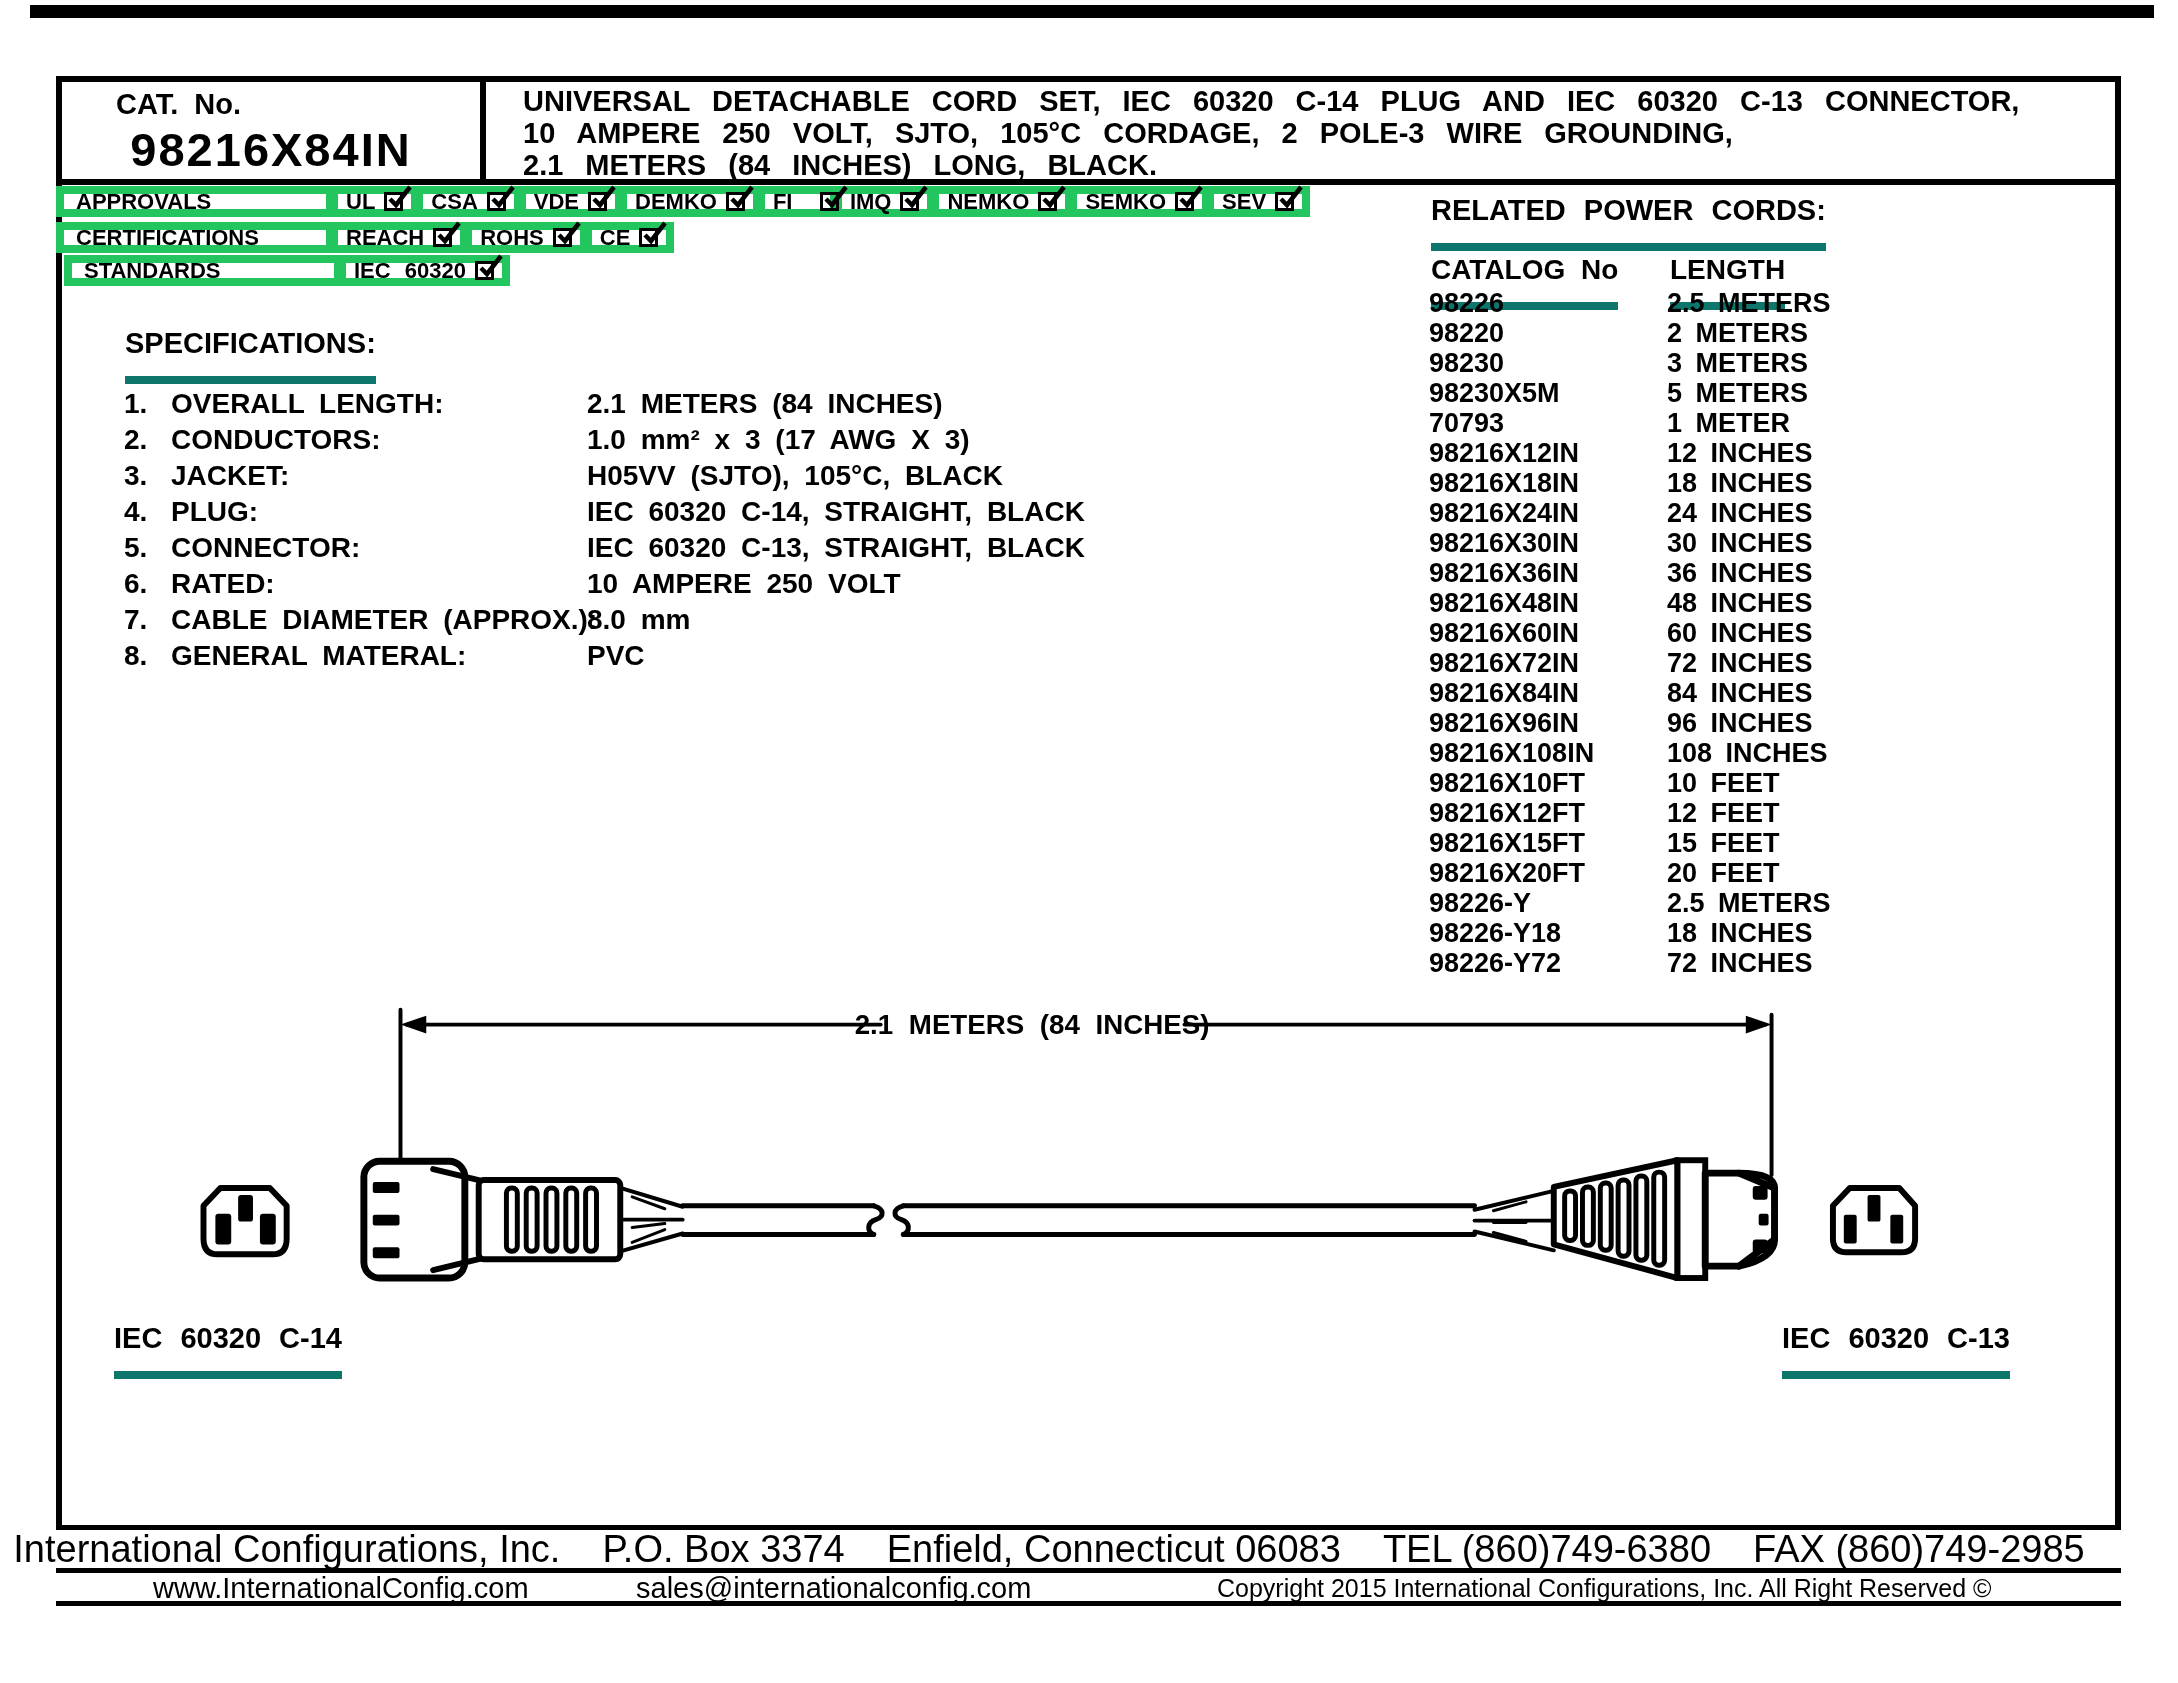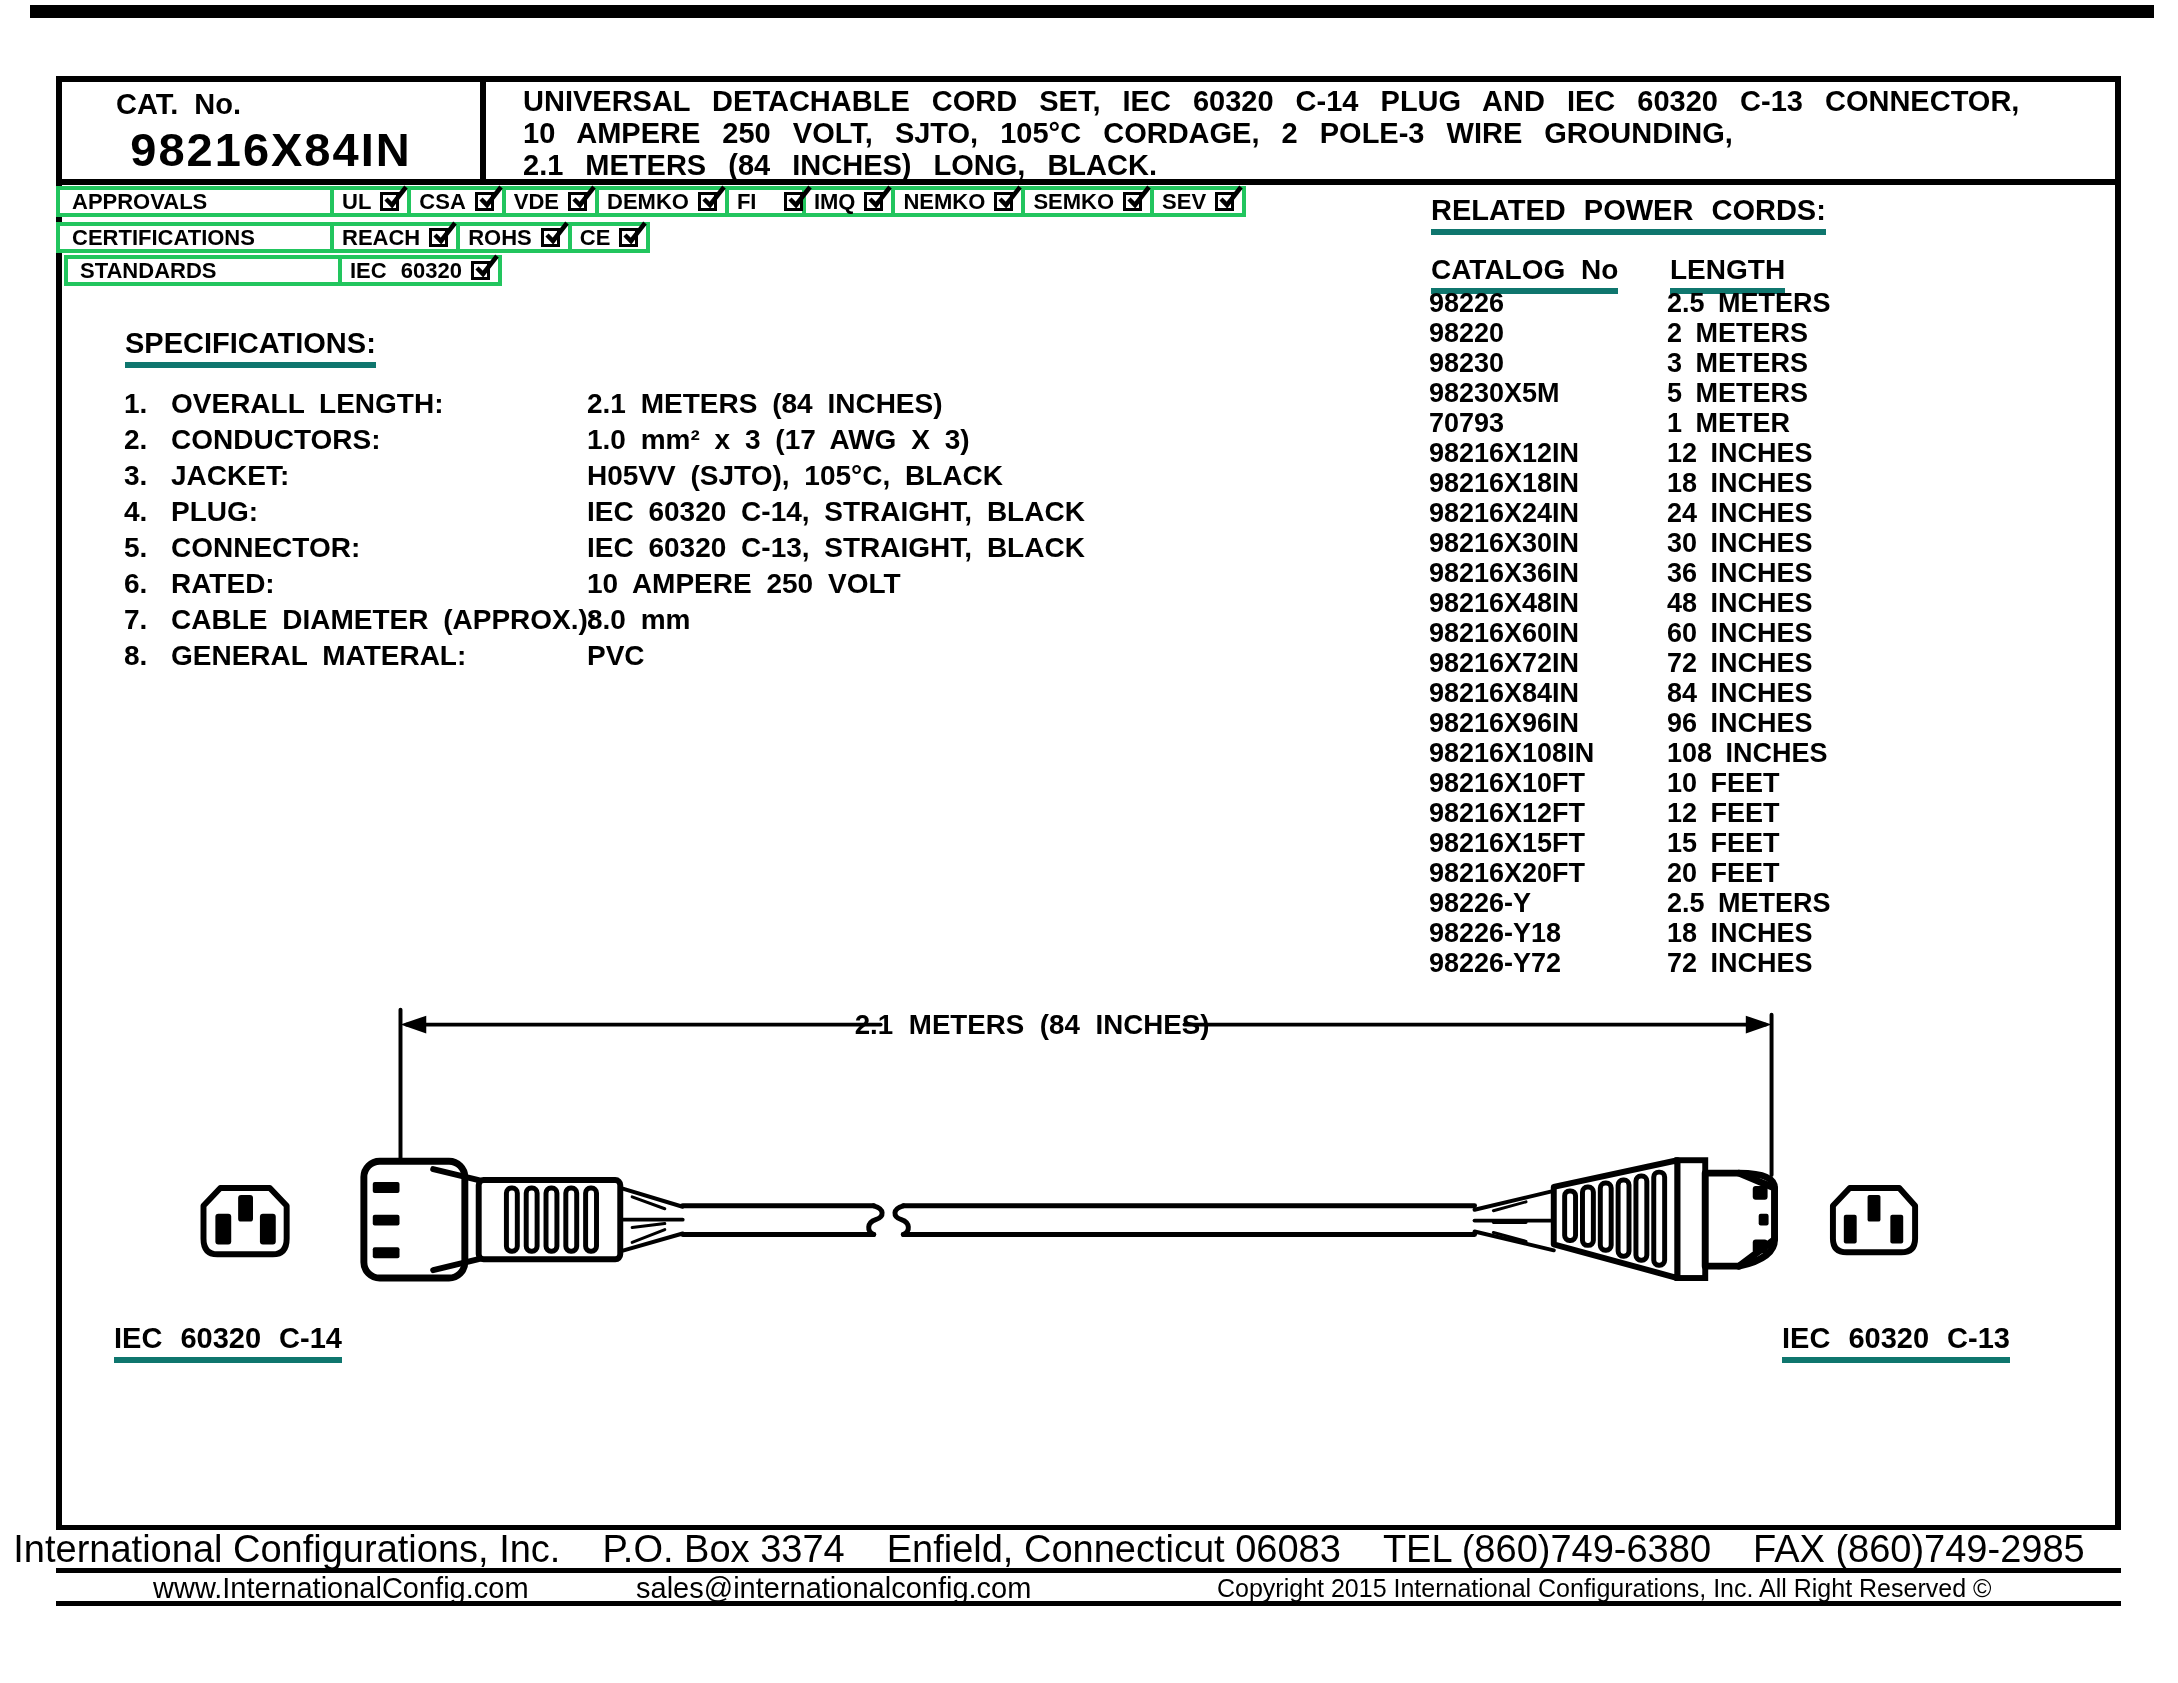--- a/index.html
+++ b/index.html
@@ -18,29 +18,29 @@
 
   
   .hdr { left:56px; top:76px; width:2065px; height:109px; border:6px solid #000; display:flex; background:#fff;gap:27px; }
   .hdr-left { width:424px; border-right:6px solid #000; padding:6px 0 0 0; }
   .cat-label { padding-left:54px; font-size:29px; font-weight:700; word-spacing:8px; }
   .cat-number { text-align:center; font-size:47px; font-weight:700; letter-spacing:2px; margin-top:1px; }
   .hdr-right { flex:1; padding:3px 10px 0 10px; font-size:29px; font-weight:700; line-height:32px; word-spacing:14px; white-space:nowrap; }
 
   
   .crow { position:absolute; display:flex; }
-  .ccell { border:4px solid #22c55e; margin-left:-4px; height:31px; display:flex; align-items:center;
+  .ccell { border:8px solid #22c55e; margin-left:-4px; height:31px; display:flex; align-items:center;
            padding:0 8px; font-size:22px; font-weight:700; background:#fff; white-space:nowrap; }
   .ccell:first-child { margin-left:0; }
   .clabel { width:278px; padding-left:12px; }
   .chk { display:inline-block; width:19px; height:19px; border:3px solid #000; margin-left:9px; position:relative; flex:none; }
   .chk svg { position:absolute; left:-1px; top:-9px; width:26px; height:26px; overflow:visible; }
 
   
-  .uhead { display:inline-block; font-weight:700; border-bottom:6px solid #0f766e; padding-bottom:2px; white-space:nowrap; }
+  .uhead { display:inline-block; font-weight:700; border-bottom:8px solid #0f766e; padding-bottom:16px; white-space:nowrap; }
 
   
   .spec-list { left:124px; top:388px; width:941px; }
   .spec-row { display:grid; grid-template-columns:47px 416px 1fr; height:36px; font-size:28px; font-weight:700; white-space:nowrap; word-spacing:7px; }
 
   
   .rc-rows { left:1429px; top:288px; width:614px; }
   .rc-row { display:grid; grid-template-columns:238px 1fr; height:30px; font-size:27px; font-weight:700; white-space:nowrap; word-spacing:6px; }
 
   

